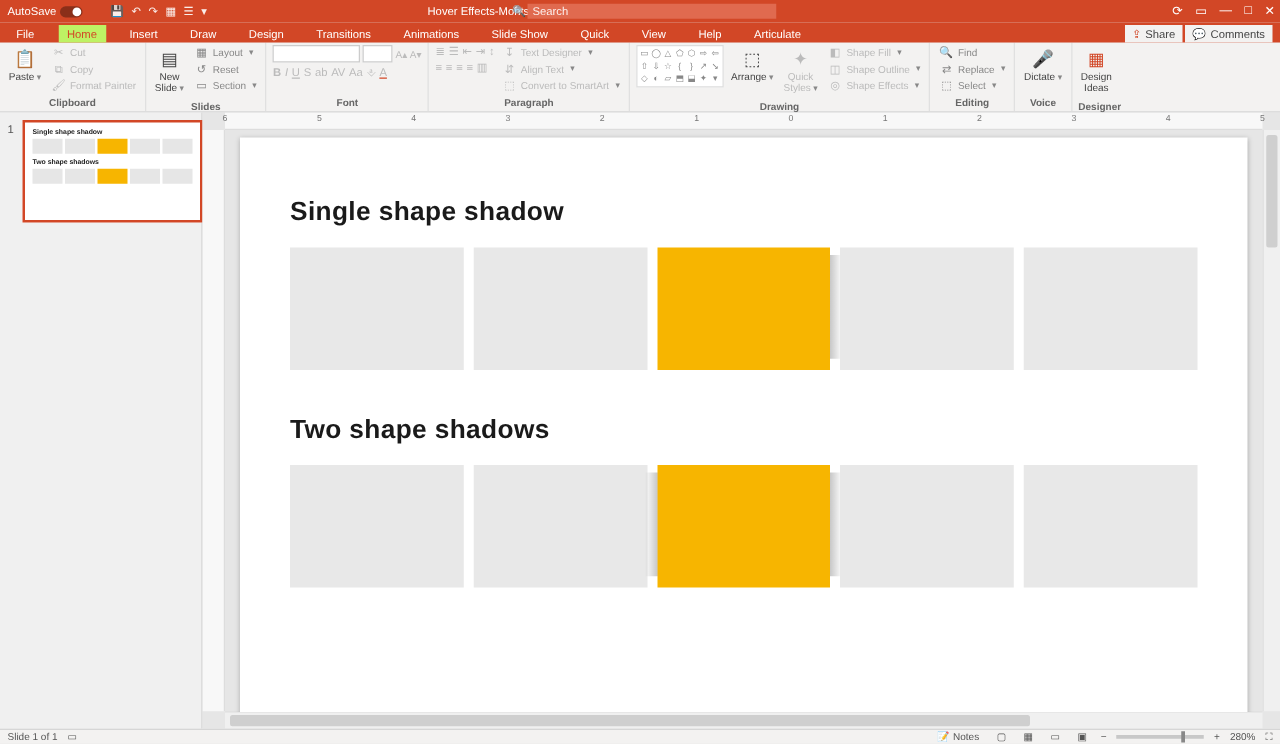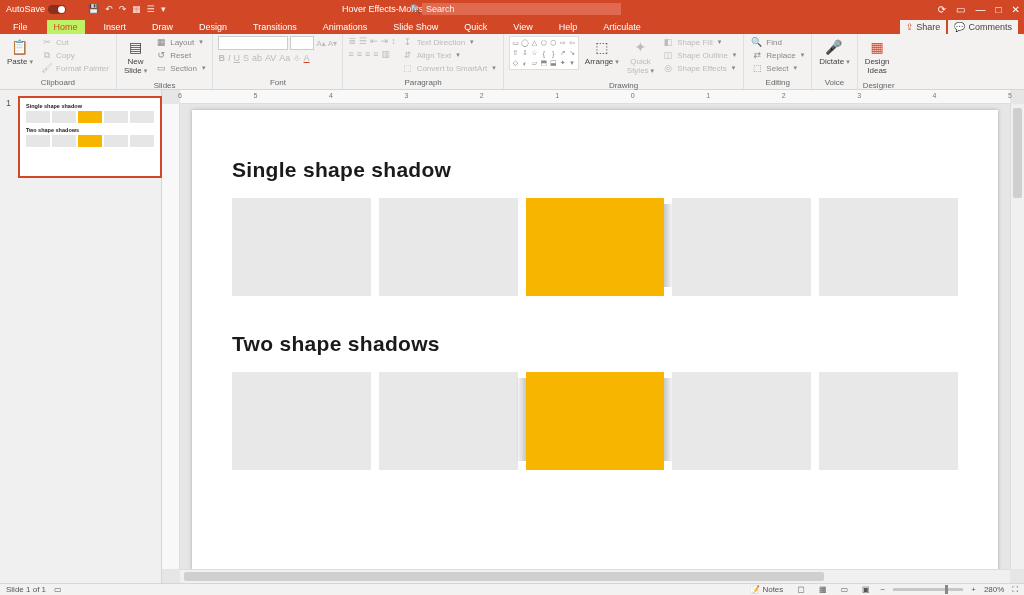--- a/index.html
+++ b/index.html
@@ -24,21 +24,21 @@
   .menutabs { height: 16px; background:#d24726; color:#fff; display:flex; align-items:flex-end; font-size:9px; padding-left:6px; gap:12px; position:relative; }
   .menutabs .tab { padding: 2px 7px; cursor:pointer; }
   .menutabs .tab.active { background:#bef264; color:#d24726; }
   .menutabs .rightlinks { position:absolute; right:6px; bottom:0; display:flex; gap:2px; }
   .menutabs .rightlinks .lnk { background:#f3f2f1; color:#444; padding:2px 6px; font-size:9px; display:flex; align-items:center; gap:3px; }
 
   
   .ribbon { height: 56px; background:#f3f2f1; border-bottom:1px solid #d6d6d6; display:flex; font-size:8px; color:#444; }
   .group { border-right:1px solid #e0e0e0; display:flex; flex-direction:column; justify-content:space-between; padding:2px 5px 1px; }
   .group .body { display:flex; gap:4px; align-items:flex-start; }
-  .group .label { text-align:center; font-size:8px; color:#666; margin-top:4px; height:10px; }
+  .group .label { text-align:center; font-size:8px; color:#666; margin-top:4px; height:10px;font-weight:bold; }
   .bigbtn { display:flex; flex-direction:column; align-items:center; gap:1px; padding:1px 2px; cursor:pointer; }
   .bigbtn .ico { width:20px; height:20px; display:flex; align-items:center; justify-content:center; font-size:14px; }
   .bigbtn .lbl { font-size:8px; text-align:center; line-height:1.1; }
   .stack { display:flex; flex-direction:column; gap:1px; }
   .smallbtn { display:flex; align-items:center; gap:3px; font-size:8px; color:#888; padding:1px 2px; cursor:pointer; }
   .smallbtn .ico { width:12px; height:10px; display:inline-flex; align-items:center; justify-content:center; font-size:9px; }
   .fontrow { display:flex; gap:2px; align-items:center; }
   .fontbox { width:70px; height:14px; border:1px solid #ccc; background:#fff; font-size:8px; padding:0 3px; color:#aaa; display:flex; align-items:center; }
   .sizebox { width:24px; height:14px; border:1px solid #ccc; background:#fff; font-size:8px; color:#aaa; display:flex; align-items:center; justify-content:center;}
   .iconrow { display:flex; gap:3px; color:#bbb; font-size:9px; }
@@ -229,21 +229,21 @@
           <span>≡</span>
           <span>≡</span>
           <span>≡</span>
           <span>≡</span>
           <span>▥</span>
         </div>
       </div>
       <div class="stack">
         <div class="smallbtn disabled chev">
             <span class="ico">↧</span>
-            <span>Text Direction</span>
+            <span>Text Designer</span>
           </div>
         <div class="smallbtn disabled chev">
             <span class="ico">⇵</span>
             <span>Align Text</span>
           </div>
         <div class="smallbtn disabled chev">
             <span class="ico">⬚</span>
             <span>Convert to SmartArt</span>
           </div>
       </div>

